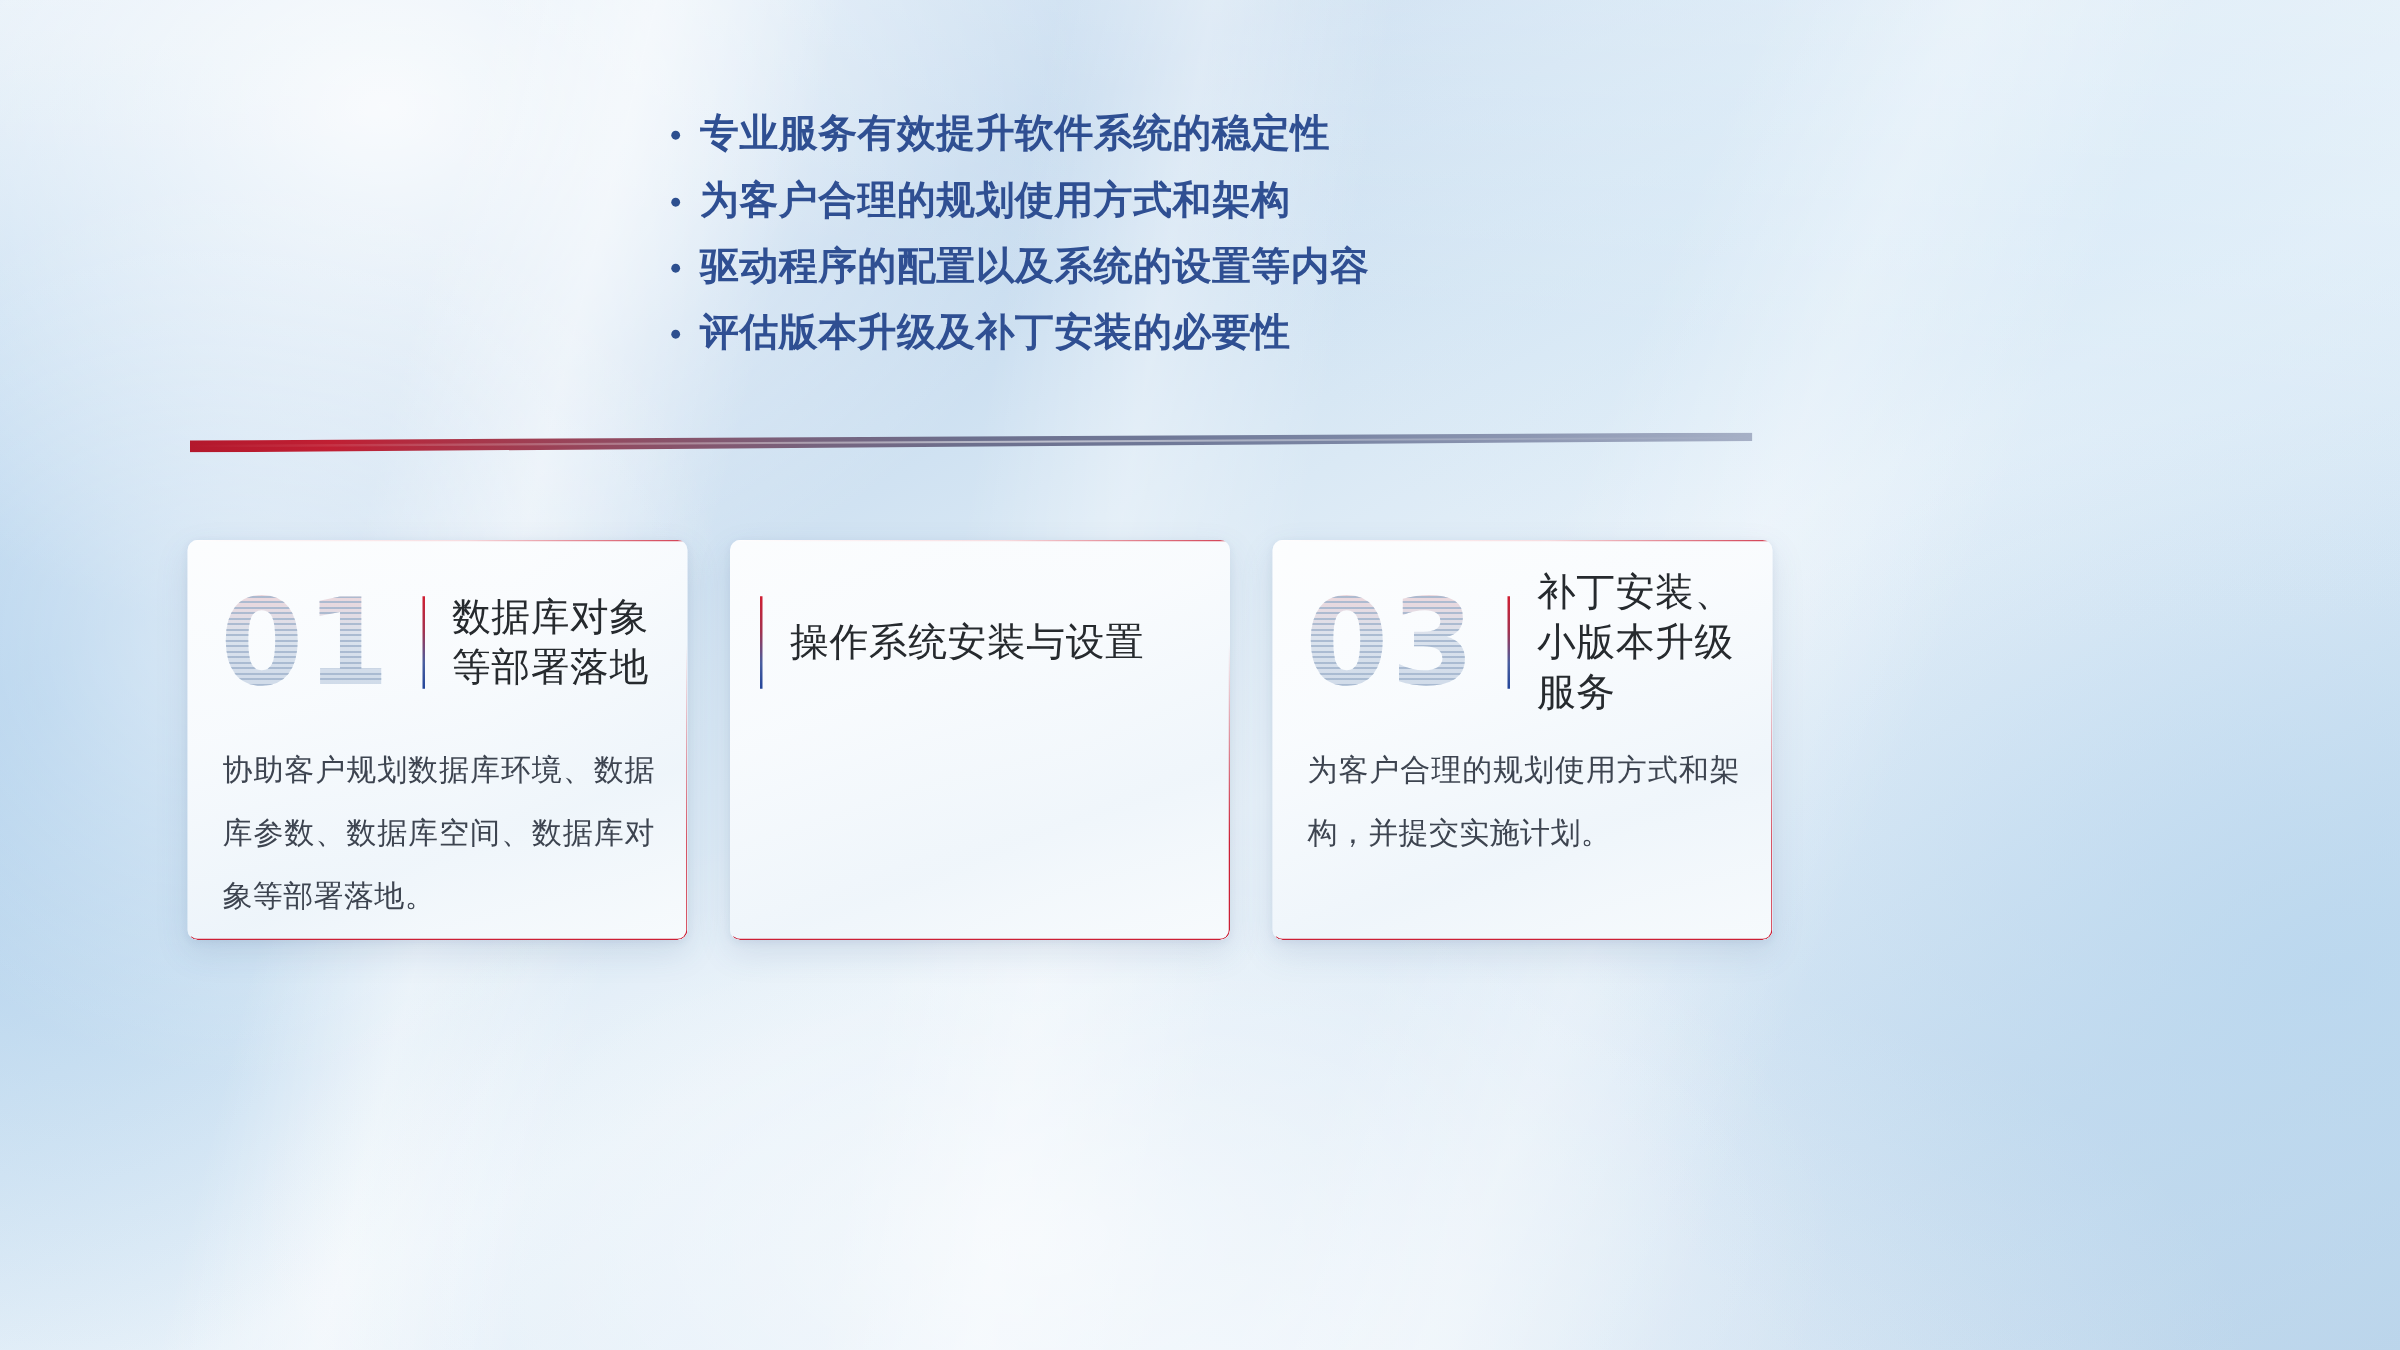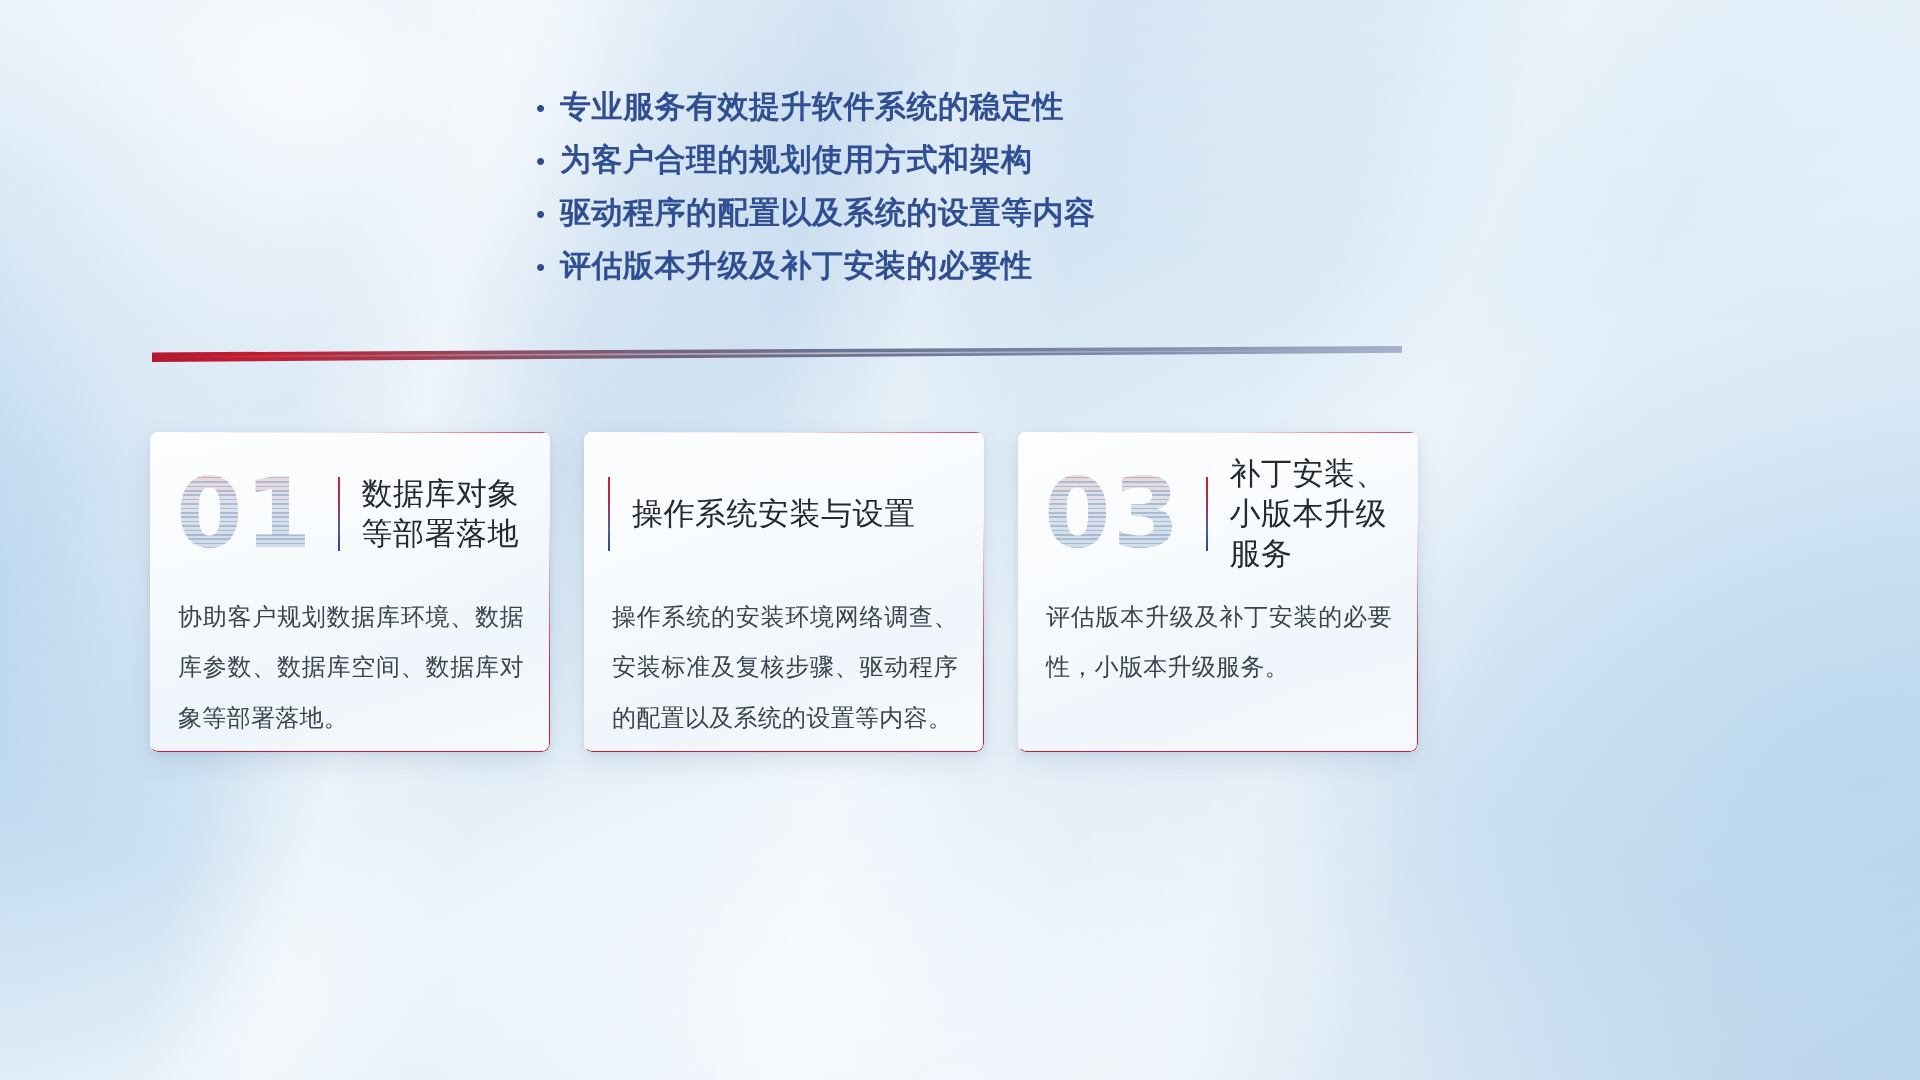--- a/index.html
+++ b/index.html
@@ -268,28 +268,27 @@
       <div class="card-body">协助客户规划数据库环境、数据库参数、数据库空间、数据库对象等部署落地。</div>
     </div>
 
     <div class="card">
       <div class="card-topline"></div>
       <div class="card-accent"></div>
       <div class="card-head">
         <div class="num-bar"></div>
         <div class="card-title">操作系统安装与设置</div>
       </div>
-      <div class="card-body">操作系统的安装环境网络调查、安装标准及复核步骤、驱动程序的配置以及系统的设置等内容。</div>
     </div>
 
     <div class="card">
       <div class="card-topline"></div>
       <div class="card-accent"></div>
       <div class="card-head">
         <div class="ghost-num">03</div>
         <div class="num-bar"></div>
         <div class="card-title">补丁安装、小版本升级服务</div>
       </div>
-      <div class="card-body">评估版本升级及补丁安装的必要性，小版本升级服务。</div>
+      <div class="card-body">为客户合理的规划使用方式和架构，并提交实施计划。</div>
     </div>
 
   </div>
 </div>
 
 </body></html>

